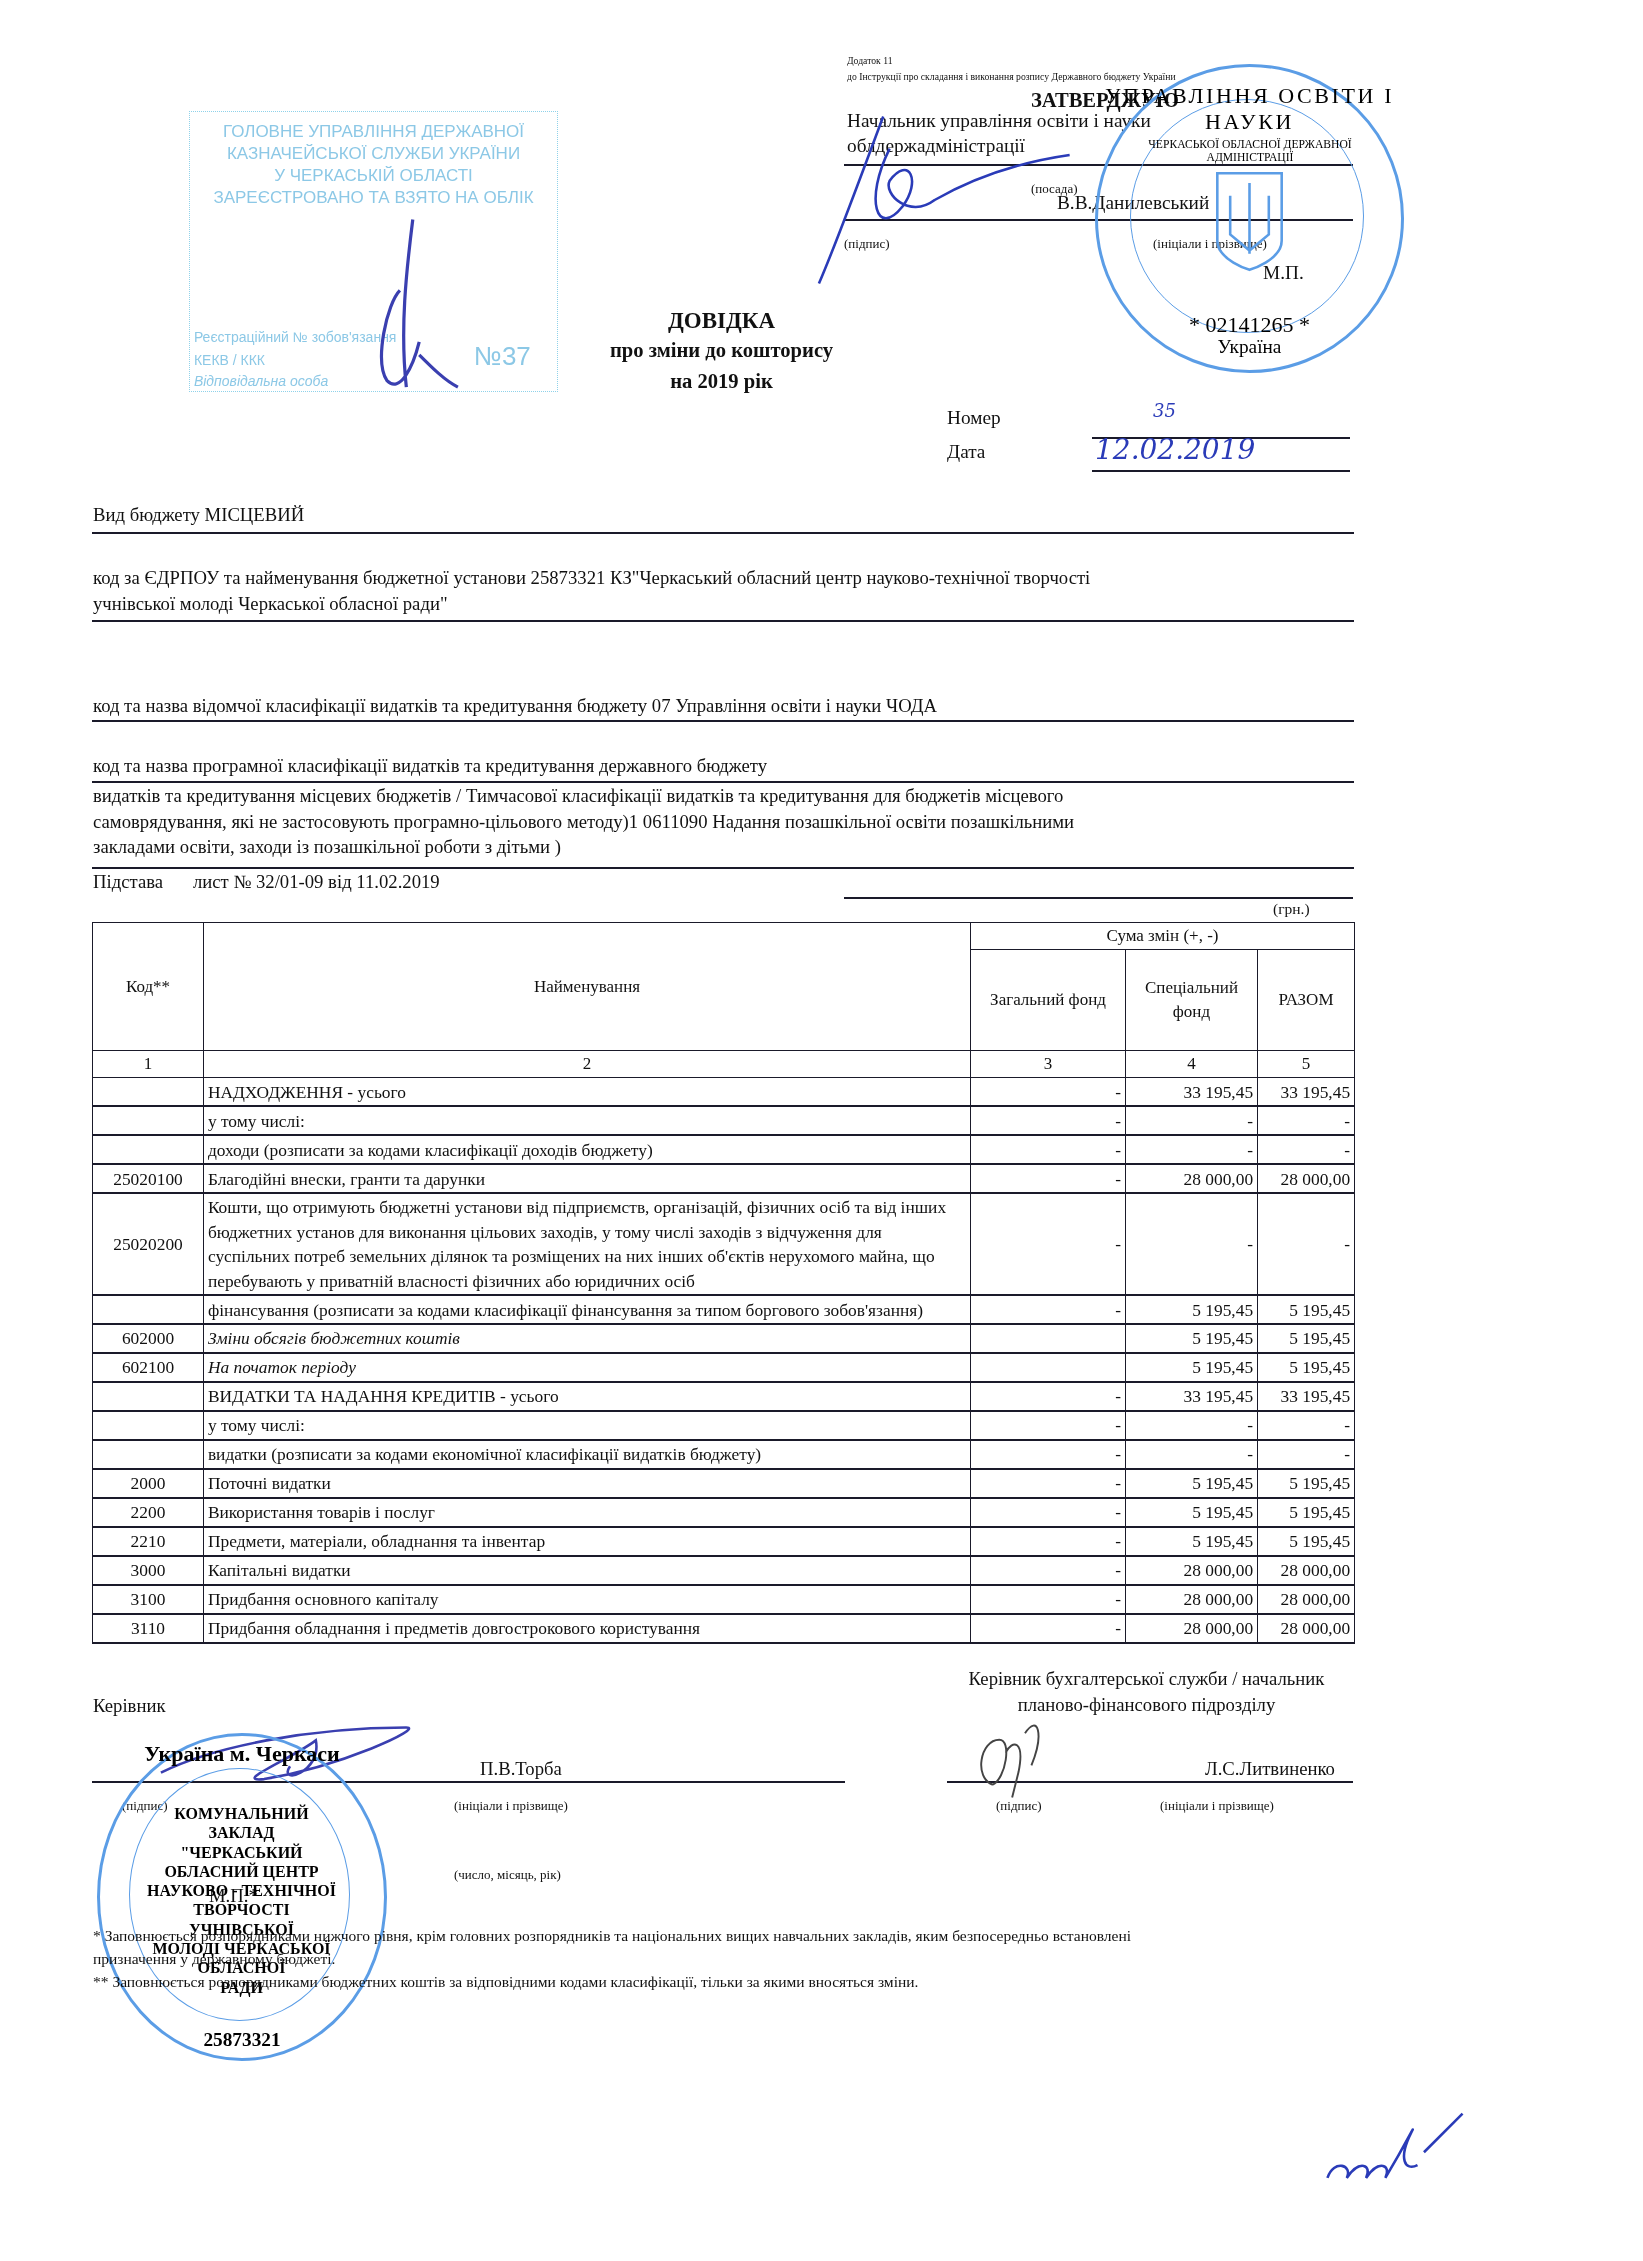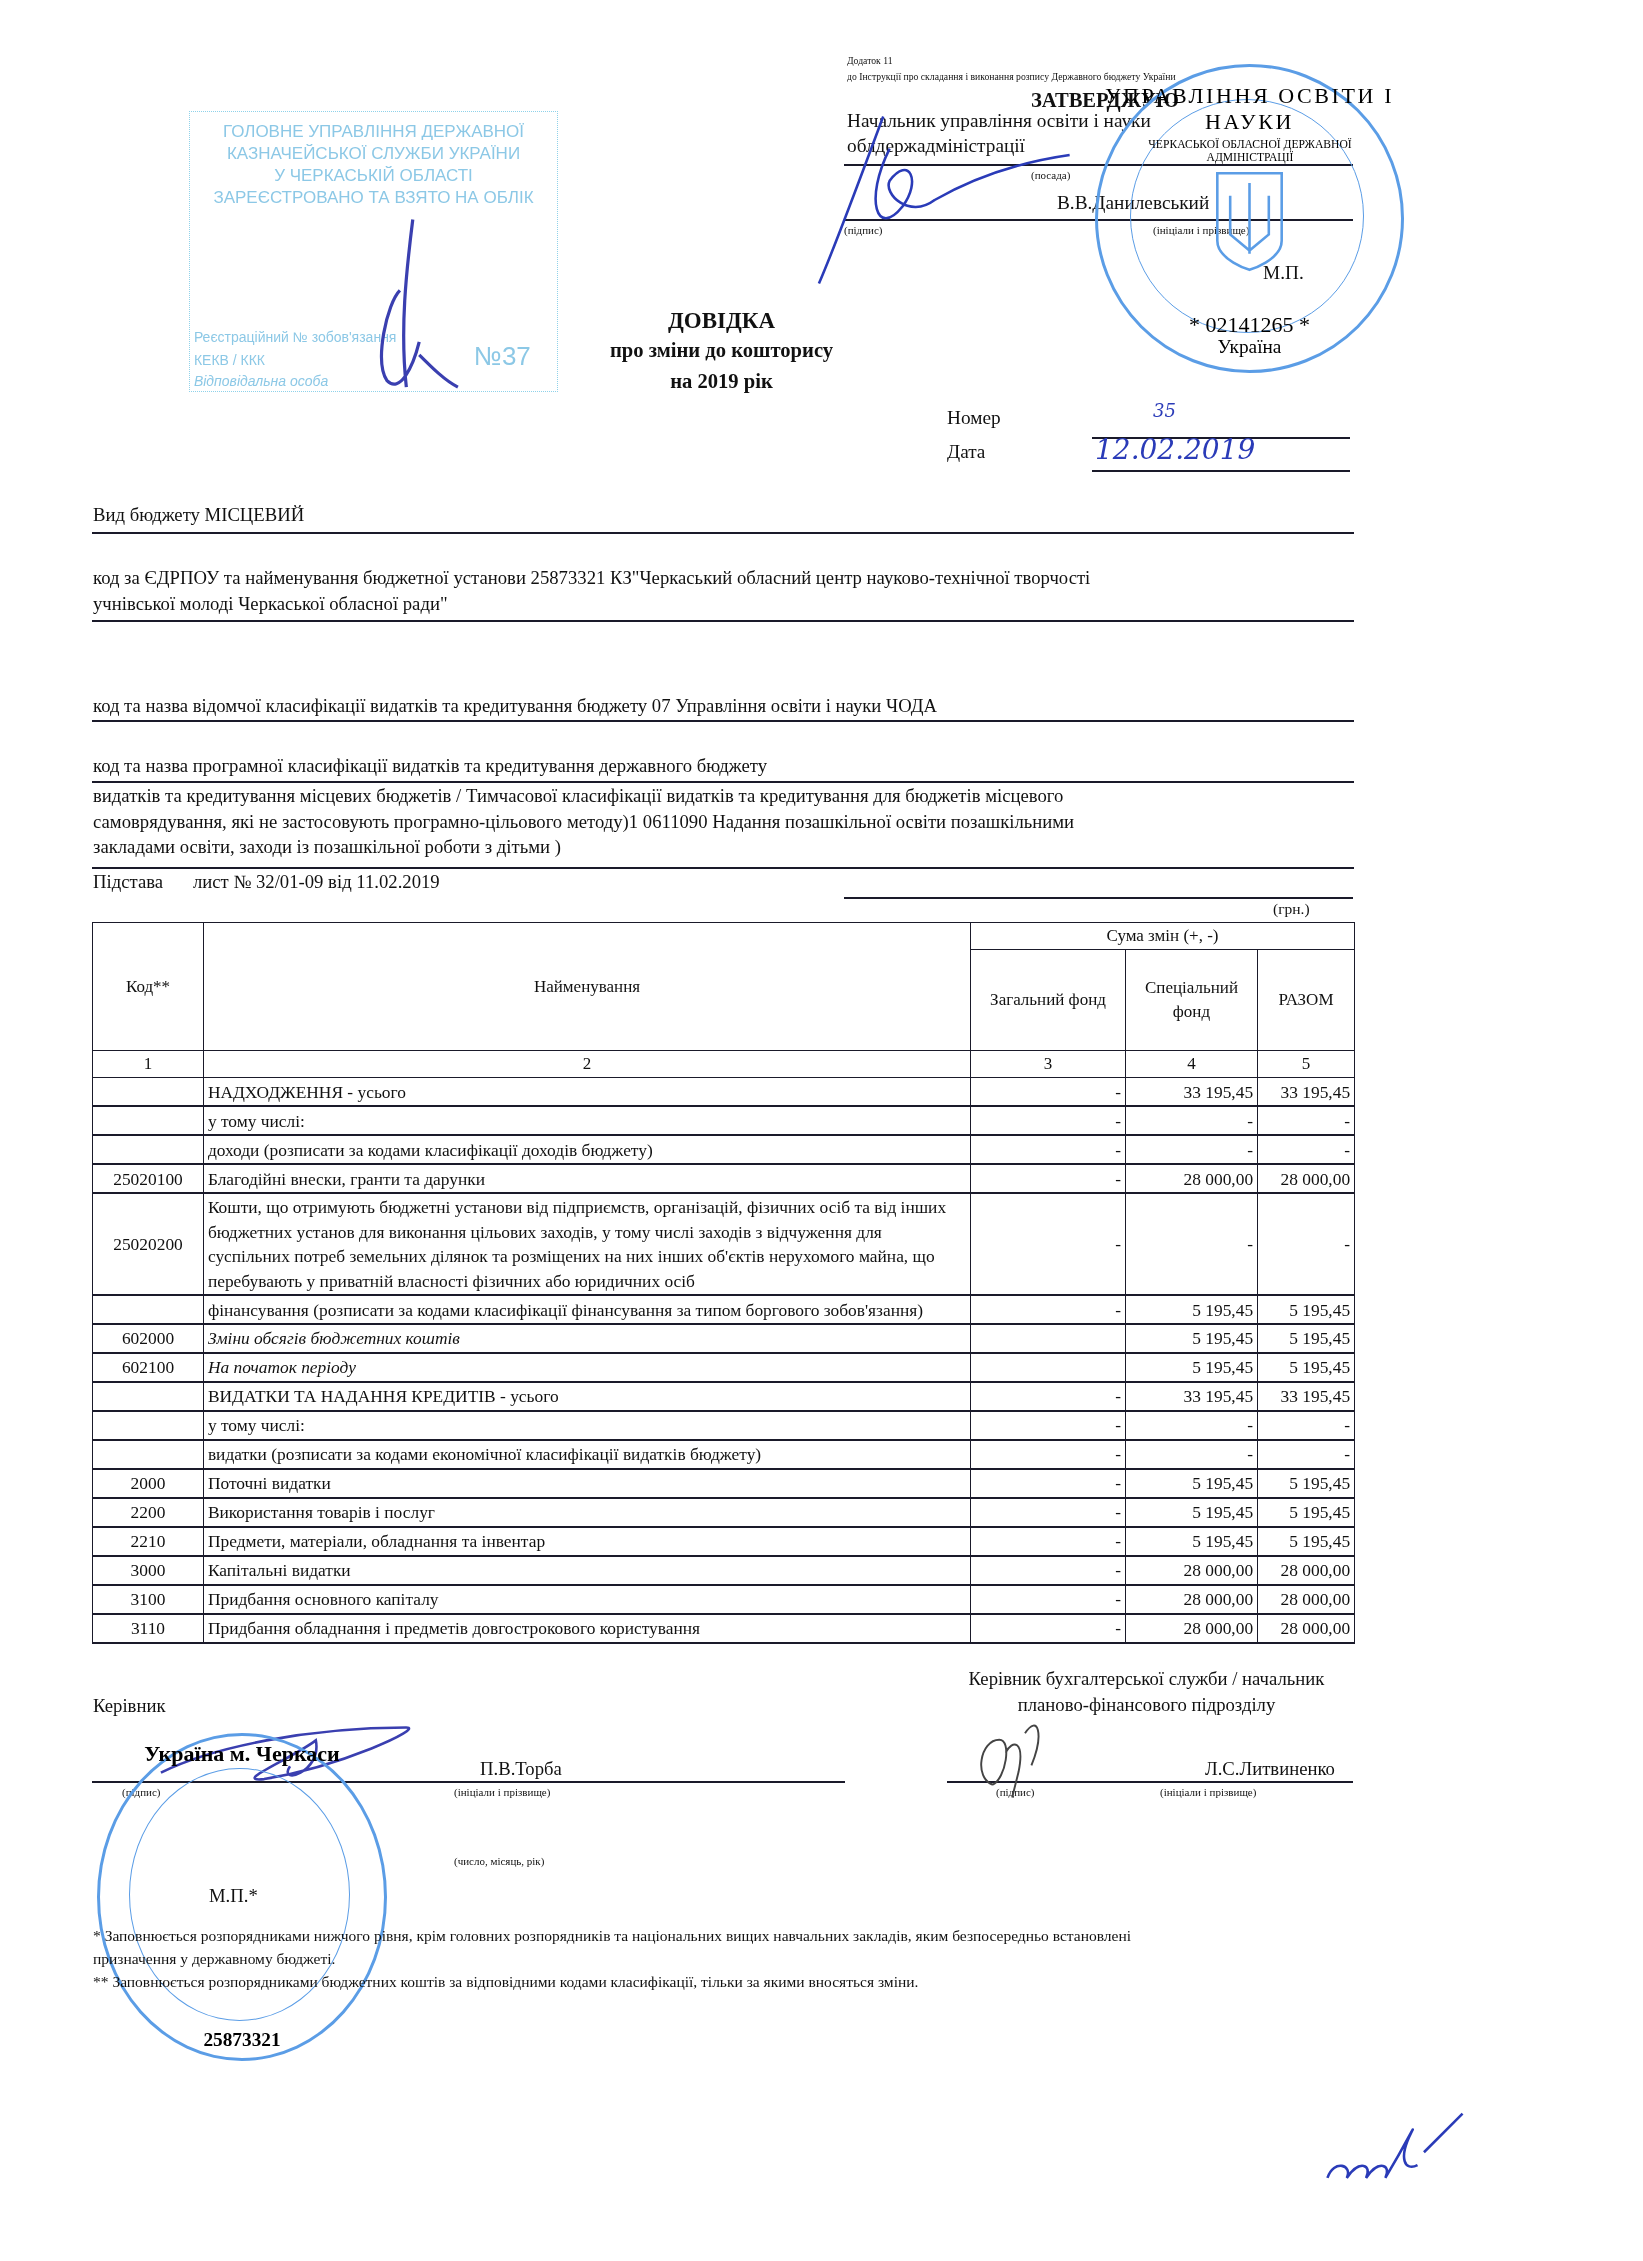--- a/index.html
+++ b/index.html
@@ -3,21 +3,21 @@
 <meta charset="utf-8">
 <style>
   html, body { margin:0; padding:0; background:#ffffff; }
   body { width:1643px; height:2261px; position:relative; overflow:hidden;
          font-family:"Liberation Serif","DejaVu Serif",serif; color:#111; }
   .abs { position:absolute; }
   .line { position:absolute; height:0; border-top:2.6px solid #1a1a2a; }
   .small { font-size:9.7px; }
   .f28 { font-size:18.7px; }
   .f30 { font-size:19.3px; }
-  .lbl { font-size:11px; }
+  .lbl { font-size:13px;margin-top:12px; }
   .bold { font-weight:bold; }
   .center { text-align:center; }
   .stamp-blue { color:#000000; }
   .ink { color:#2a3bb8; font-family:"DejaVu Serif",serif; font-style:italic; }
 
   
   table.main { position:absolute; left:92px; top:922px; width:1262px; border-collapse:collapse;
                font-size:17.4px; table-layout:fixed; }
   table.main td, table.main th { border:1.3px solid #1a1a2a; padding:1.3px 3.9px; font-weight:normal; line-height:1.4; }
   table.main tr.hline td { border-bottom:2.6px solid #1a1a2a; }
@@ -270,20 +270,31 @@
 <div class="abs lbl" style="left:454px;top:1786px;">(ініціали і прізвище)</div>
 <div class="abs lbl" style="left:454px;top:1855px;">(число, місяць, рік)</div>
 <div class="abs f28" style="left:209px;top:1885px;">М.П.*</div>
 <svg class="abs" style="left:148px;top:1721px;" width="284" height="71" viewBox="0 0 440 110">
   <path d="M20 80 C100 40 250 10 400 10 C430 10 300 70 180 90 C130 95 220 60 260 30 C270 80 200 100 220 70" fill="none" stroke="#3a3fb0" stroke-width="4"></path>
 </svg>
 
 <div class="stamp-circle" style="left:97px;top:1733px;width:284px;height:322px;">
   <div class="stamp-circle" style="left:29px;top:32px;width:219px;height:251px;border-width:1.9px;"></div>
   <div class="abs center stamp-blue bold" style="left:0;top:5.2px;width:284px;font-size:22px;">Україна м. Черкаси</div>
+  <div class="abs center stamp-blue bold" id="stamp-inner" style="left:45px;top:68px;width:193px;font-size:16px;line-height:19.3px;">
+      <div>КОМУНАЛЬНИЙ</div>
+      <div>ЗАКЛАД</div>
+      <div>"ЧЕРКАСЬКИЙ</div>
+      <div>ОБЛАСНИЙ ЦЕНТР</div>
+      <div>НАУКОВО - ТЕХНІЧНОЇ</div>
+      <div>ТВОРЧОСТІ УЧНІВСЬКОЇ</div>
+      <div>МОЛОДІ ЧЕРКАСЬКОЇ</div>
+      <div>ОБЛАСНОЇ</div>
+      <div>РАДИ</div>
+    </div>
   <div class="abs center stamp-blue bold" style="left:0;top:293px;width:284px;font-size:19.3px;">25873321</div>
 </div>
 
 <div class="abs f28 center" style="left:934px;top:1668px;width:425px;">Керівник бухгалтерської служби / начальник</div>
 <div class="abs f28 center" style="left:934px;top:1694px;width:425px;">планово-фінансового підрозділу</div>
 <div class="abs f28" style="left:1205px;top:1758px;">Л.С.Литвиненко</div>
 <div class="line" style="left:947px;top:1781px;width:406px;"></div>
 <div class="abs lbl" style="left:996px;top:1786px;">(підпис)</div>
 <div class="abs lbl" style="left:1160px;top:1786px;">(ініціали і прізвище)</div>
 <svg class="abs" style="left:967px;top:1714px;" width="116" height="90" viewBox="0 0 180 140">

